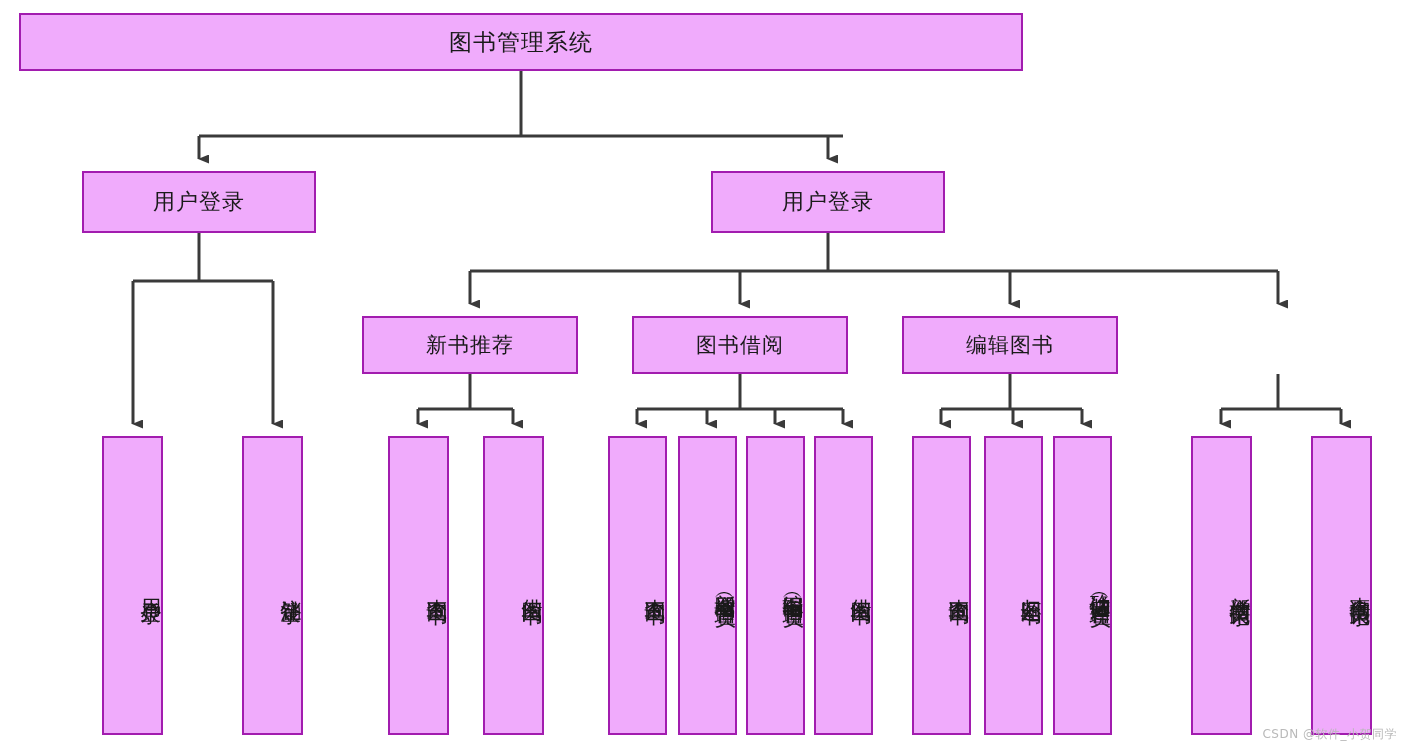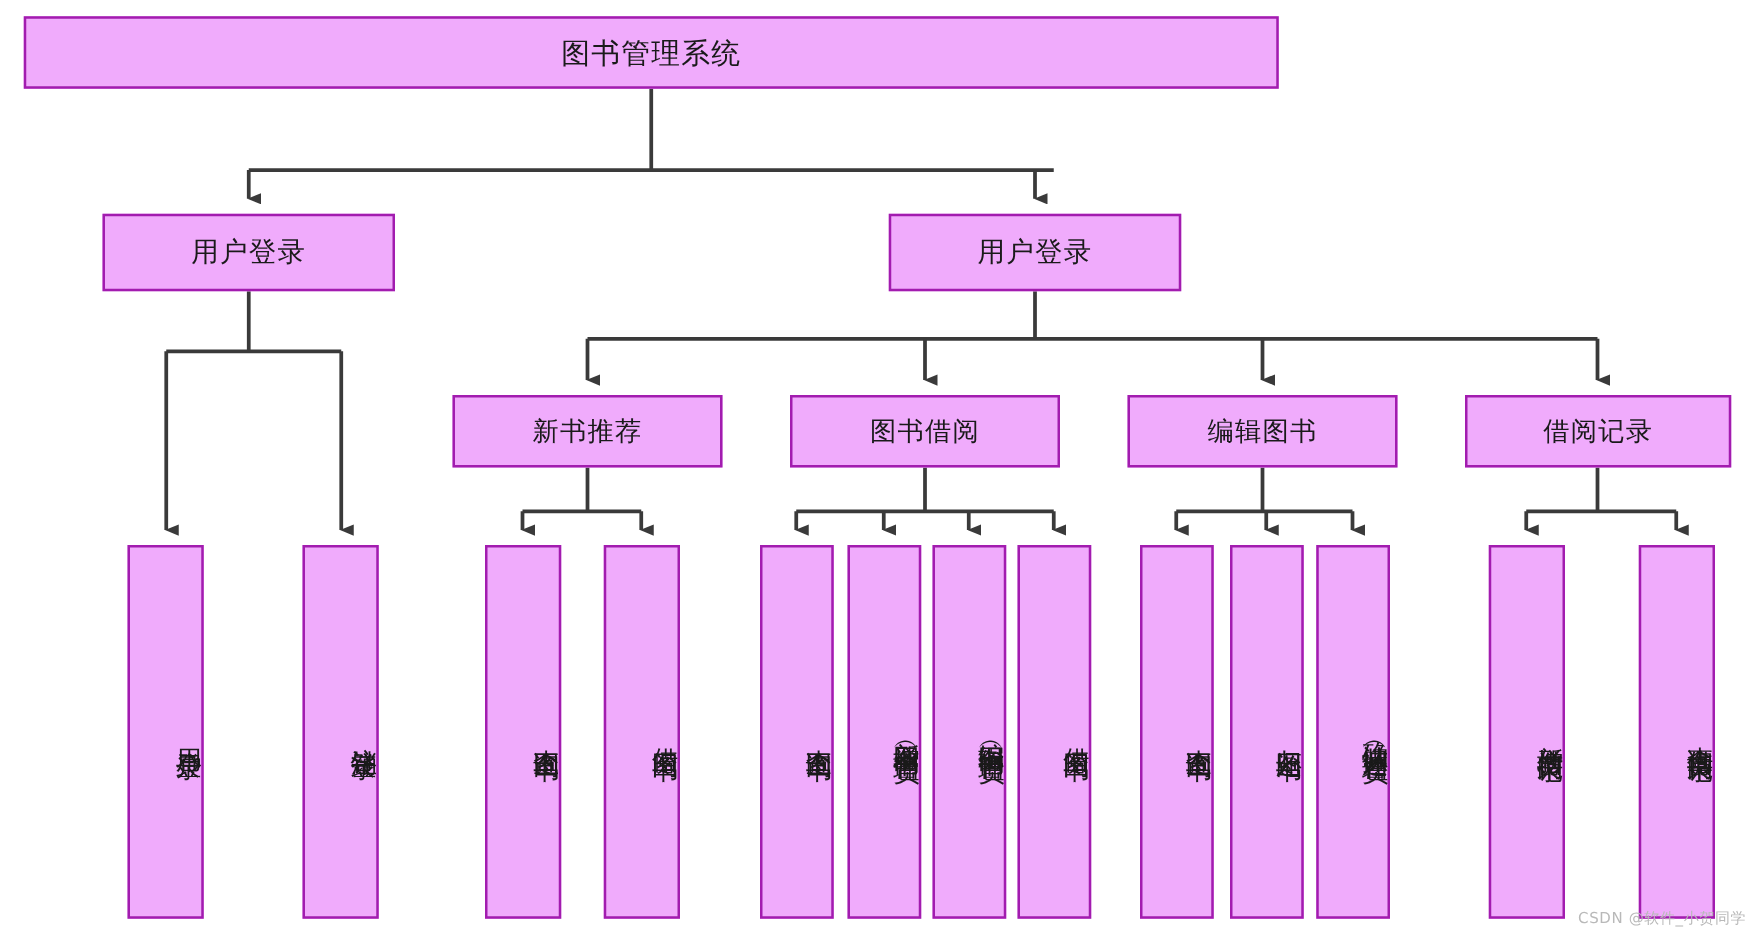--- a/index.html
+++ b/index.html
@@ -128,21 +128,20 @@
   </svg>
 
   <div class="node node-root" id="node-root" style="left: 19px; top: 13px; width: 1004px; height: 58px;">图书管理系统</div>
 
   <div class="node node-mid" id="node-l2-0" style="left: 82px; top: 171px; width: 234px; height: 62px;">用户登录</div>
   <div class="node node-mid" id="node-l2-1" style="left: 711px; top: 171px; width: 234px; height: 62px;">用户登录</div>
 
   <div class="node node-sub" id="node-l3-0" style="left: 362px; top: 316px; width: 216px; height: 58px;">新书推荐</div>
   <div class="node node-sub" id="node-l3-1" style="left: 632px; top: 316px; width: 216px; height: 58px;">图书借阅</div>
   <div class="node node-sub" id="node-l3-2" style="left: 902px; top: 316px; width: 216px; height: 58px;">编辑图书</div>
-  <div class="node node-sub" id="node-l3-3" style="left: 1172px; top: 316px; width: 213px; height: 58px;">借阅记录</div>
 
   <div class="node node-leaf" id="node-leaf-0" style="left: 102px; top: 436px; width: 61px; height: 299px;">
       <span class="leaf-label">用户登录</span>
     </div>
   <div class="node node-leaf" id="node-leaf-1" style="left: 242px; top: 436px; width: 61px; height: 299px;">
       <span class="leaf-label">注销登录</span>
     </div>
   <div class="node node-leaf" id="node-leaf-2" style="left: 388px; top: 436px; width: 61px; height: 299px;">
       <span class="leaf-label">查询图书</span>
     </div>

